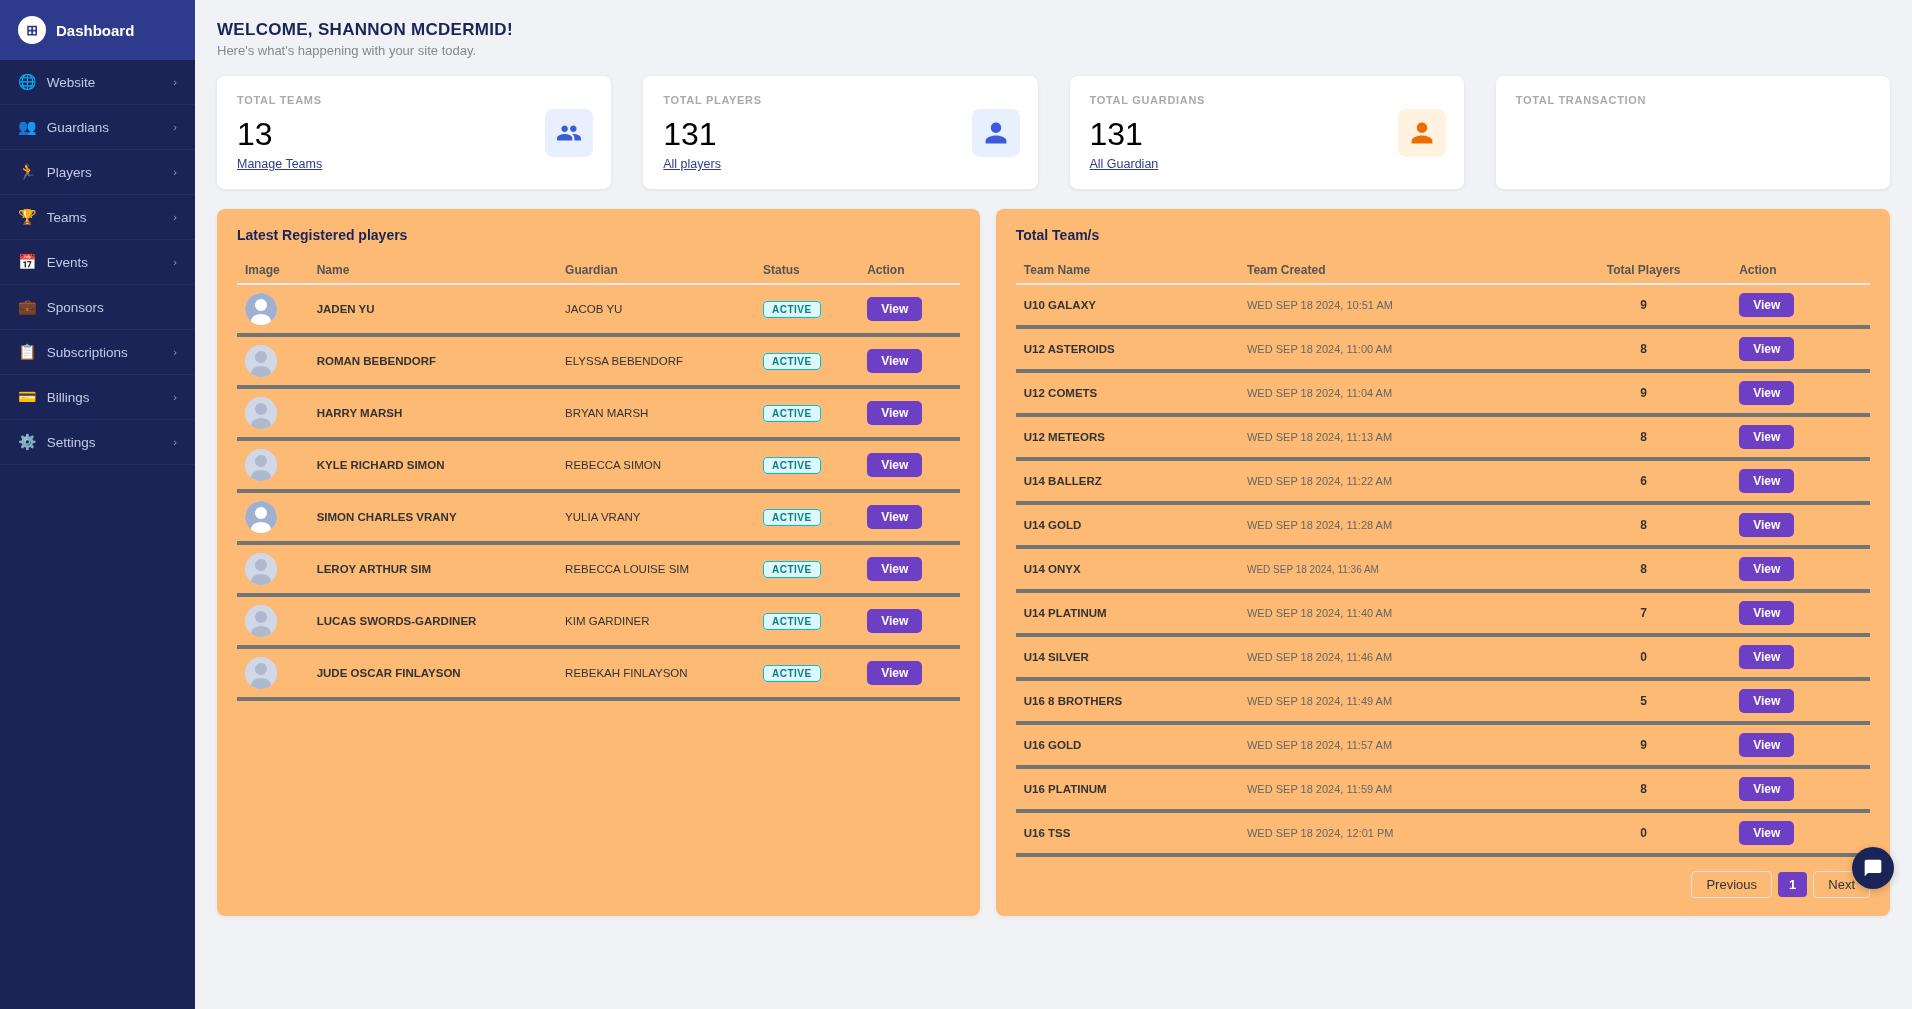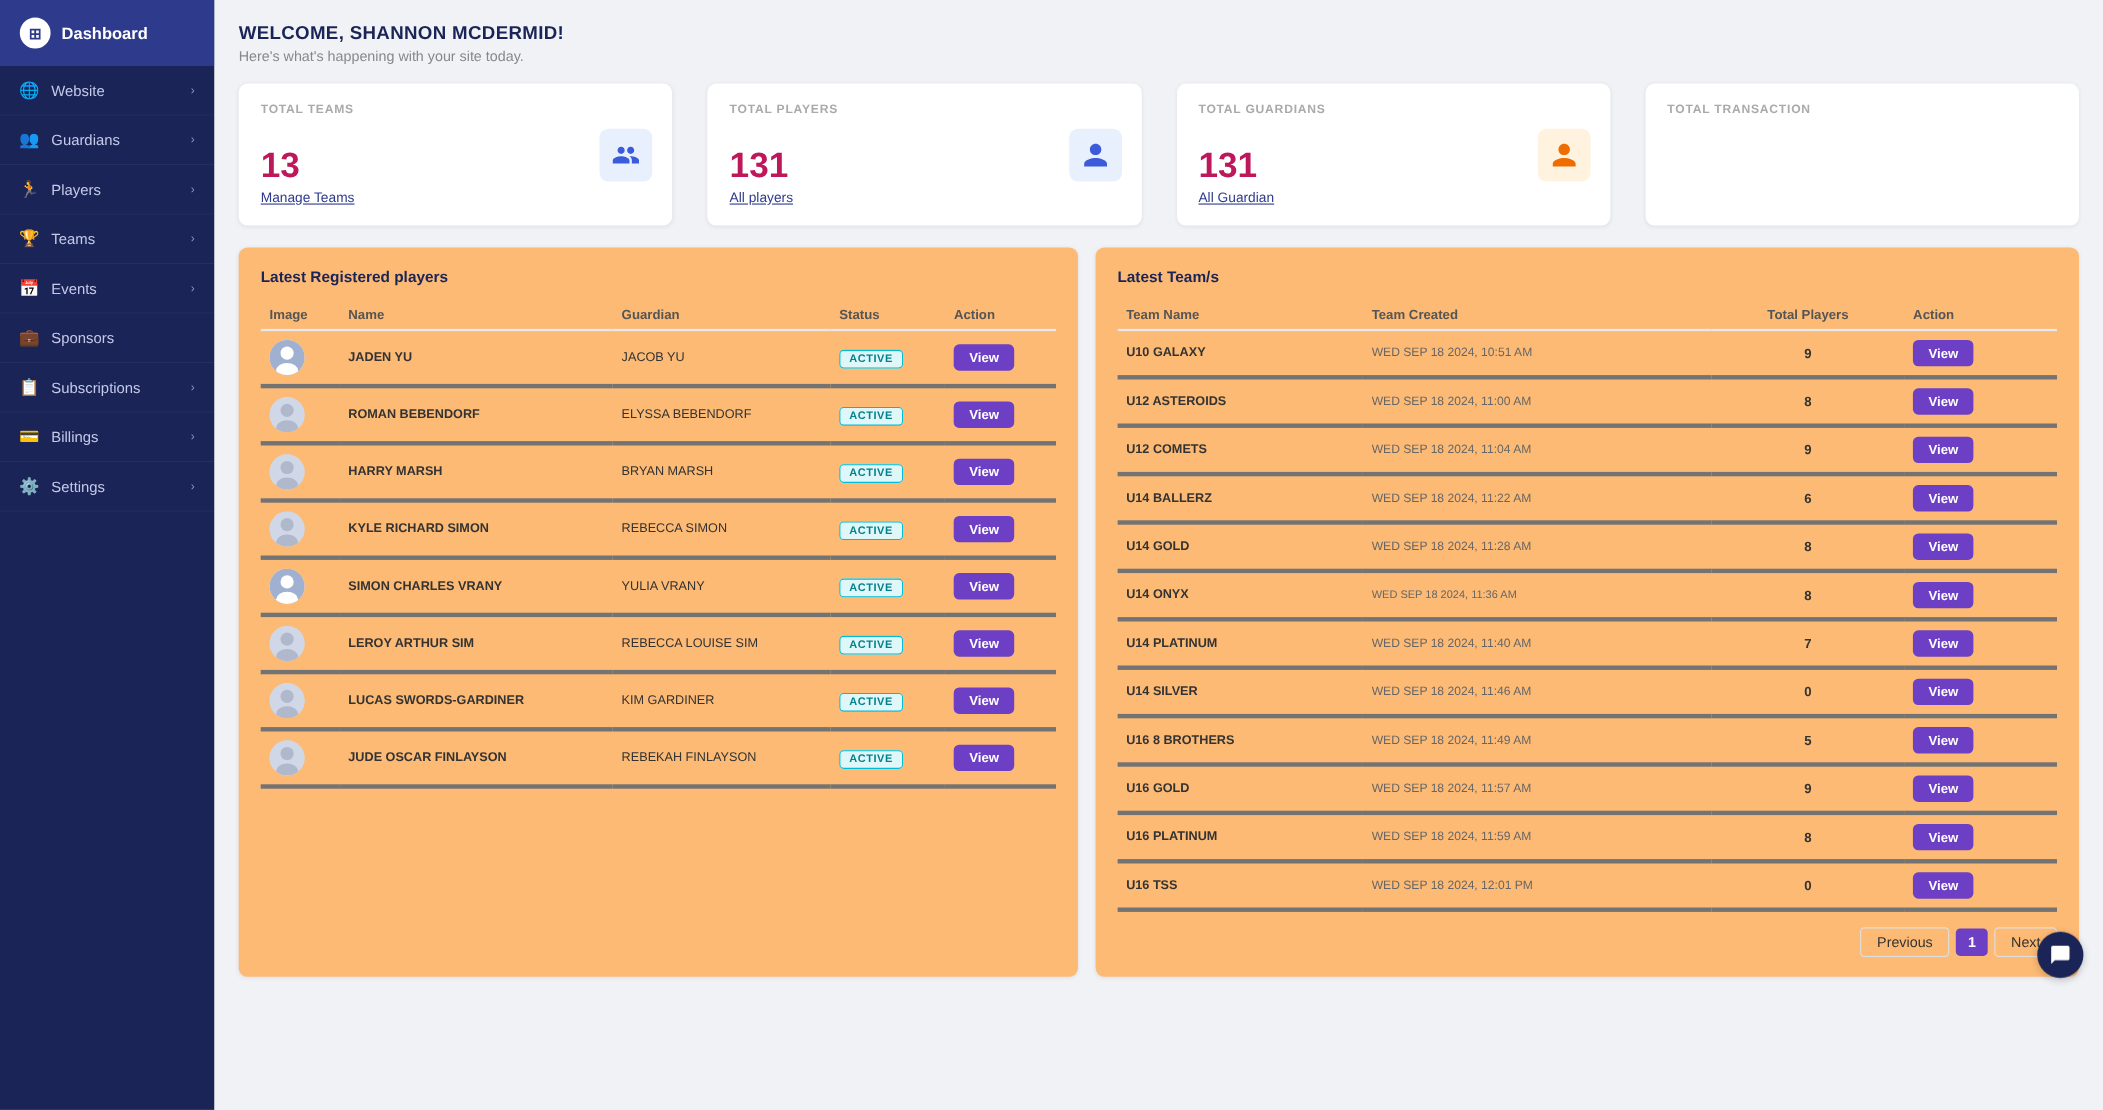--- a/index.html
+++ b/index.html
@@ -78,23 +78,23 @@
     }
     .stat-label {
       font-size: 11px;
       color: #aaa;
       text-transform: uppercase;
       letter-spacing: 0.7px;
       font-weight: 600;
     }
     .stat-number {
       font-size: 32px;
-      font-weight: 700;
-      color: #be185d;
-      margin-top: 26px;
+      font-weight: 400;
+      color: #000000;
+      margin-top: 10px;
     }
     .stat-link {
       color: #2e3b8c;
       font-size: 12.5px;
       text-decoration: underline;
       cursor: pointer;
       display: block;
       margin-top: 4px;
     }
     .stat-icon {
@@ -498,21 +498,21 @@
     <td style="font-size:11.5px;font-weight:600;">JUDE OSCAR FINLAYSON</td>
     <td style="font-size:11.5px;">REBEKAH FINLAYSON</td>
     <td><span class="badge-active">ACTIVE</span></td>
     <td><button class="btn-view">View</button></td>
   </tr>
           </tbody>
       </table>
     </div>
 
     <div class="table-card" style="flex:1.3;">
-      <div class="table-title">Latest Team/s</div>
+      <div class="table-title">Total Team/s</div>
       <table>
         <thead>
           <tr>
             <th>Team Name</th>
             <th>Team Created</th>
             <th style="text-align:center;">Total Players</th>
             <th>Action</th>
           </tr>
         </thead>
         <tbody id="teams-tbody">
@@ -528,20 +528,26 @@
     <td style="text-align:center;font-weight:600;">8</td>
     <td><button class="btn-view">View</button></td>
   </tr>
             <tr>
     <td style="font-weight:600;font-size:11.5px;">U12 COMETS</td>
     <td style="font-size:11px;color:#666;">WED SEP 18 2024, 11:04 AM</td>
     <td style="text-align:center;font-weight:600;">9</td>
     <td><button class="btn-view">View</button></td>
   </tr>
             <tr>
+    <td style="font-weight:600;font-size:11.5px;">U12 METEORS</td>
+    <td style="font-size:11px;color:#666;">WED SEP 18 2024, 11:13 AM</td>
+    <td style="text-align:center;font-weight:600;">8</td>
+    <td><button class="btn-view">View</button></td>
+  </tr>
+            <tr>
     <td style="font-weight:600;font-size:11.5px;">U14 BALLERZ</td>
     <td style="font-size:11px;color:#666;">WED SEP 18 2024, 11:22 AM</td>
     <td style="text-align:center;font-weight:600;">6</td>
     <td><button class="btn-view">View</button></td>
   </tr>
             <tr>
     <td style="font-weight:600;font-size:11.5px;">U14 GOLD</td>
     <td style="font-size:11px;color:#666;">WED SEP 18 2024, 11:28 AM</td>
     <td style="text-align:center;font-weight:600;">8</td>
     <td><button class="btn-view">View</button></td>

